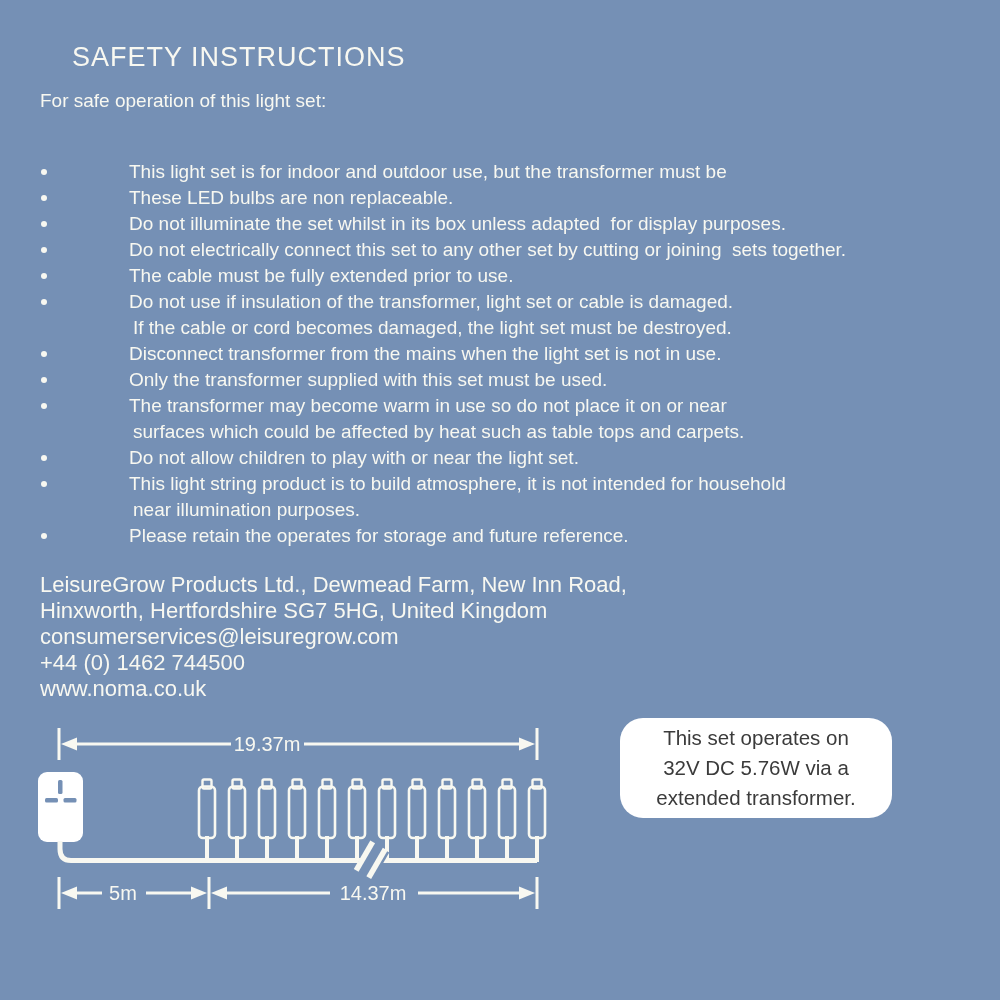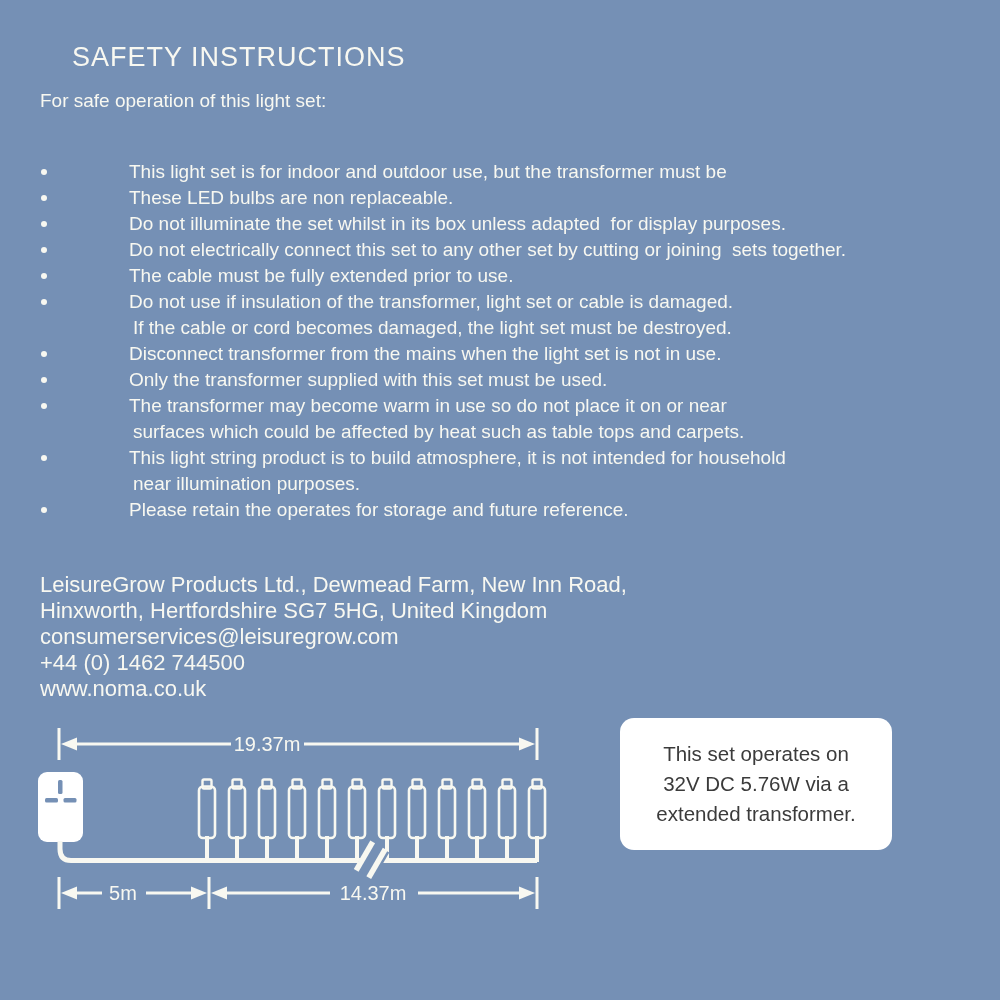--- a/index.html
+++ b/index.html
@@ -42,22 +42,22 @@
   }
   .diagram-svg{
     position:absolute;left:30px;top:713px;
   }
   .dim-label{
     font-family:"Liberation Sans",sans-serif;
     font-size:20px;fill:#f8f8f1;
   }
   .info-box{
     position:absolute;left:620px;top:718px;
-    width:272px;height:132px;
-    background:#ffffff;border-radius:14px;
+    width:272px;height:100px;
+    background:#ffffff;border-radius:23px;
     color:#3b3b3b;
     font-size:20.5px;line-height:30px;
     text-align:center;
     display:flex;flex-direction:column;justify-content:center;
   }
 </style>
 </head>
 <body>
 
 <div class="page">
@@ -71,20 +71,21 @@
     <div class="b-line with-bullet">These LED bulbs are non replaceable.</div>
     <div class="b-line with-bullet">Do not illuminate the set whilst in its box unless adapted  for display purposes.</div>
     <div class="b-line with-bullet">Do not electrically connect this set to any other set by cutting or joining  sets together.</div>
     <div class="b-line with-bullet">The cable must be fully extended prior to use.</div>
     <div class="b-line with-bullet">Do not use if insulation of the transformer, light set or cable is damaged.</div>
     <div class="b-line cont">If the cable or cord becomes damaged, the light set must be destroyed.</div>
     <div class="b-line with-bullet">Disconnect transformer from the mains when the light set is not in use.</div>
     <div class="b-line with-bullet">Only the transformer supplied with this set must be used.</div>
     <div class="b-line with-bullet">The transformer may become warm in use so do not place it on or near</div>
     <div class="b-line cont">surfaces which could be affected by heat such as table tops and carpets.</div>
+    <div class="b-line with-bullet">Do not allow children to play with or near the light set.</div>
     <div class="b-line with-bullet">This light string product is to build atmosphere, it is not intended for household</div>
     <div class="b-line cont">near illumination purposes.</div>
     <div class="b-line with-bullet">Please retain the operates for storage and future reference.</div>
   </div>
 
   <div class="contact-block">
     <div>LeisureGrow Products Ltd., Dewmead Farm, New Inn Road,</div>
     <div>Hinxworth, Hertfordshire SG7 5HG, United Kingdom</div>
     <div>consumerservices@leisuregrow.com</div>
     <div>+44 (0) 1462 744500</div>

